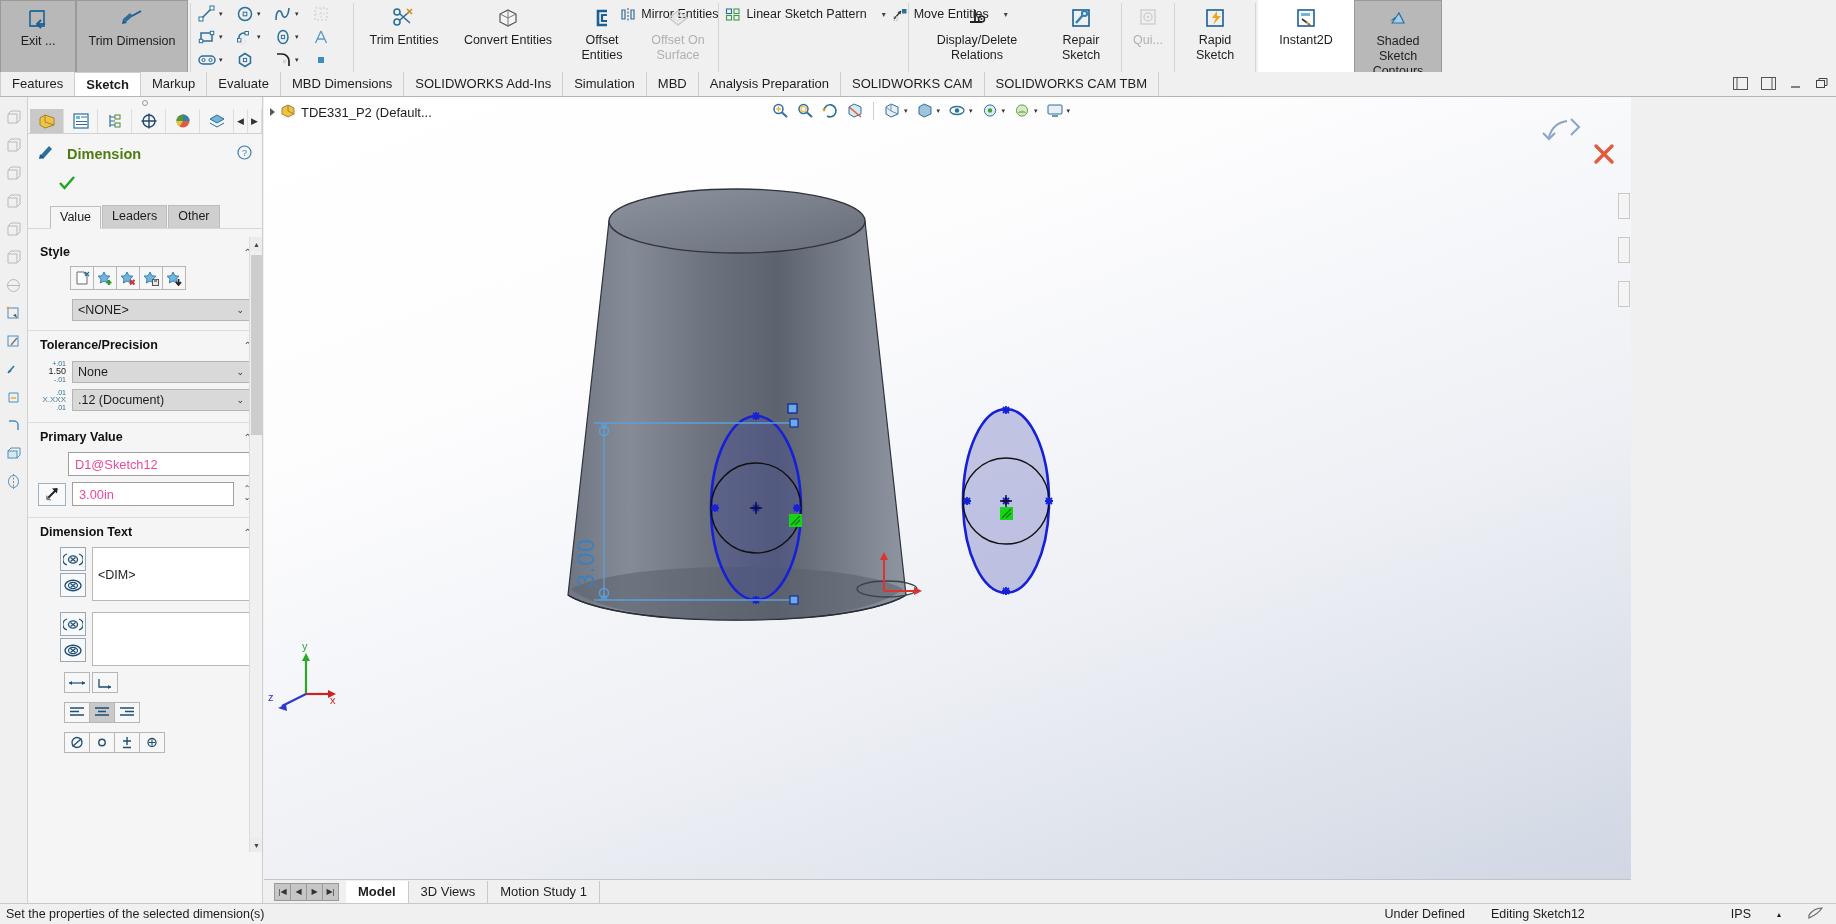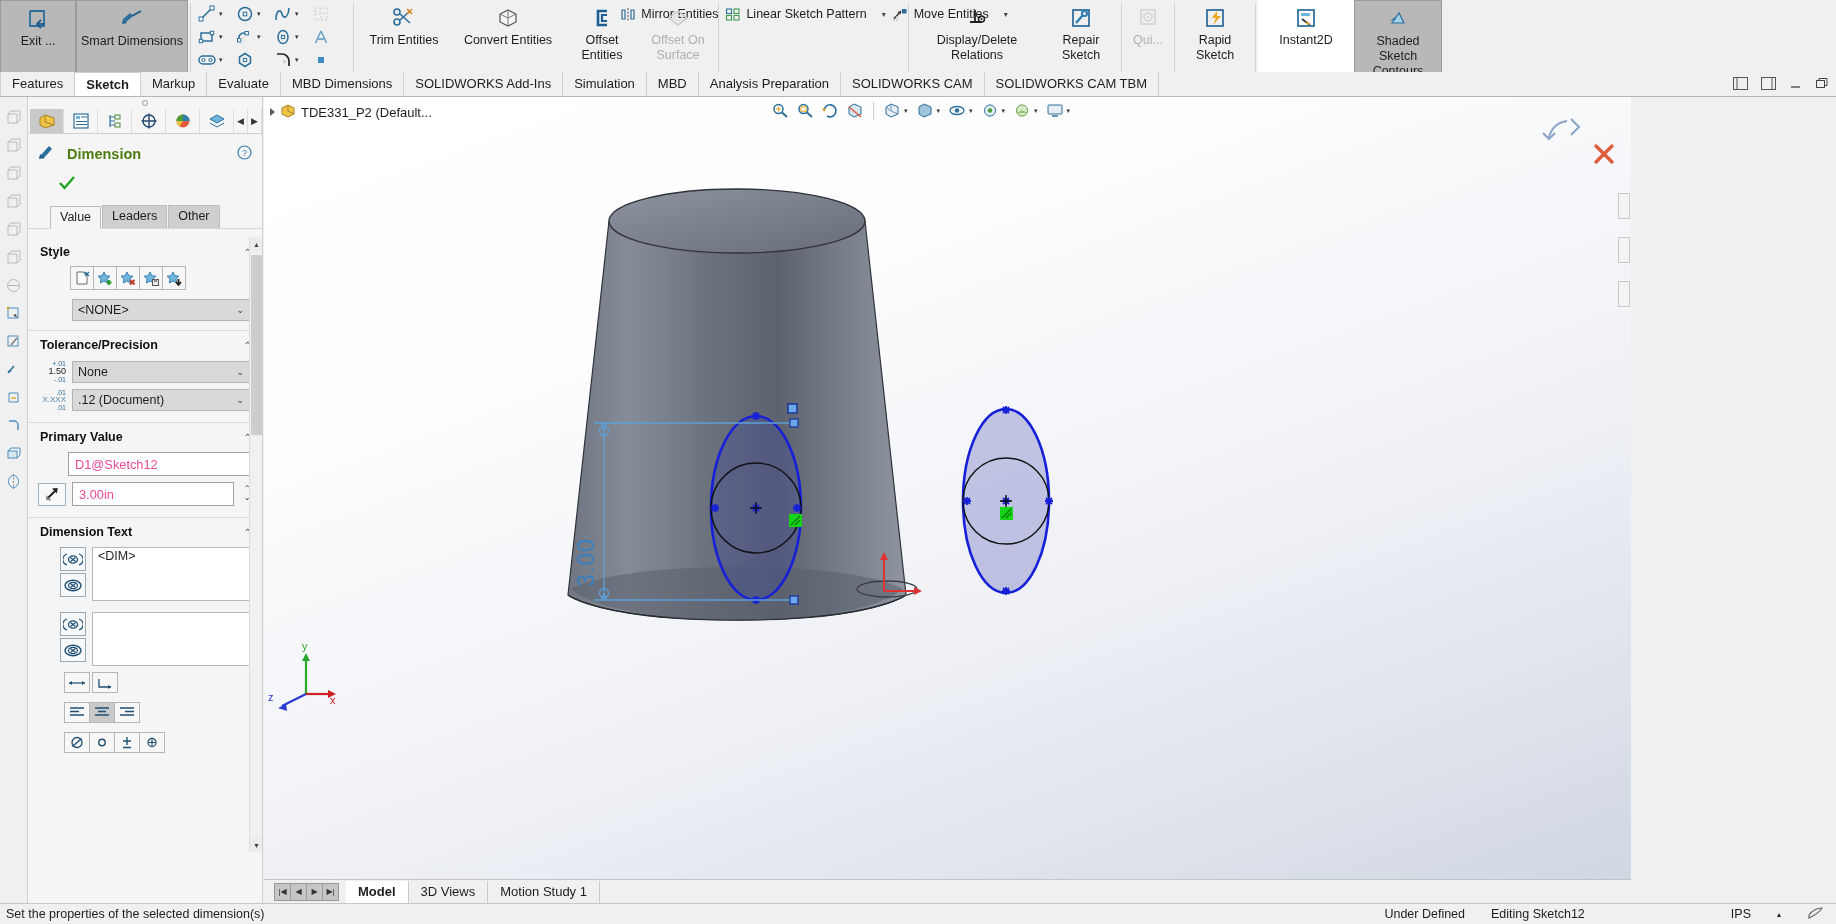--- a/index.html
+++ b/index.html
@@ -124,21 +124,21 @@
   .combo .cv { overflow:hidden; white-space:nowrap; }
   .combo .arw { font-size:9px; color:#333; }
   .txtfield {
     flex:1; height:24px; background:#ffffff; border:1px solid #a0a0a0;
     display:flex; align-items:center; padding:0 6px; font-size:12.8px; color:#ec4899;
   }
   .spin { width:14px; display:flex; flex-direction:column; justify-content:center;
           font-size:8px; color:#333; line-height:1.1; align-items:center;}
   .txtarea {
     flex:1; height:54px; background:#ffffff; border:1px solid #b8b8b8;
-    font-size:12.5px; color:#1d1d1d; padding:1px 5px;
+    font-size:12.5px; color:#1d1d1d; padding:20px 5px;
   }
   .stackbtns { display:flex; flex-direction:column; gap:2px; }
   .tbtn { width:26px;height:24px;border:1px solid #9aa8b4; background:#f6f8fa;
           display:flex;align-items:center;justify-content:center;}
   .alignrow { display:flex; gap:0; padding:6px 0 0 36px; }
   .abtn { width:26px;height:21px;border:1px solid #b6b6b6;background:#f7f7f7;
           display:flex;align-items:center;justify-content:center;margin-right:-1px;}
   .abtn.sel { background:#c9c9c9; }
   .pm-scroll {
     position:absolute; right:0; top:140px; width:13px; height:615px;
@@ -217,21 +217,21 @@
         <span class="dropcaret">▾</span>
       </div>
       <div class="bigbtn w110 active">
         <span class="ic">
           <svg width="26" height="24" viewBox="0 0 26 24">
               <path d="M4 12l7-6 3 3-7 6z" fill="#2c6f9b"></path>
               <path d="M13 9l9-5" stroke="#1d5d8e" stroke-width="2" fill="none"></path>
               <path d="M4 12l-1 5 5-1" fill="#1d5d8e"></path>
             </svg>
         </span>
-        <span class="lbl">Smart Dimensions</span>
+        <span class="lbl">Trim Dimension</span>
         <span class="dropcaret">▾</span>
       </div>
     </div>
     <div class="rsep"></div>
 
     <div class="toolgrid">
       <div class="tcell">
         <span class="gi">
             <svg width="18" height="18" viewBox="0 0 18 18">
               <line x1="3" y1="14" x2="14" y2="3" stroke="#2c6f9b" stroke-width="1.6"></line>

